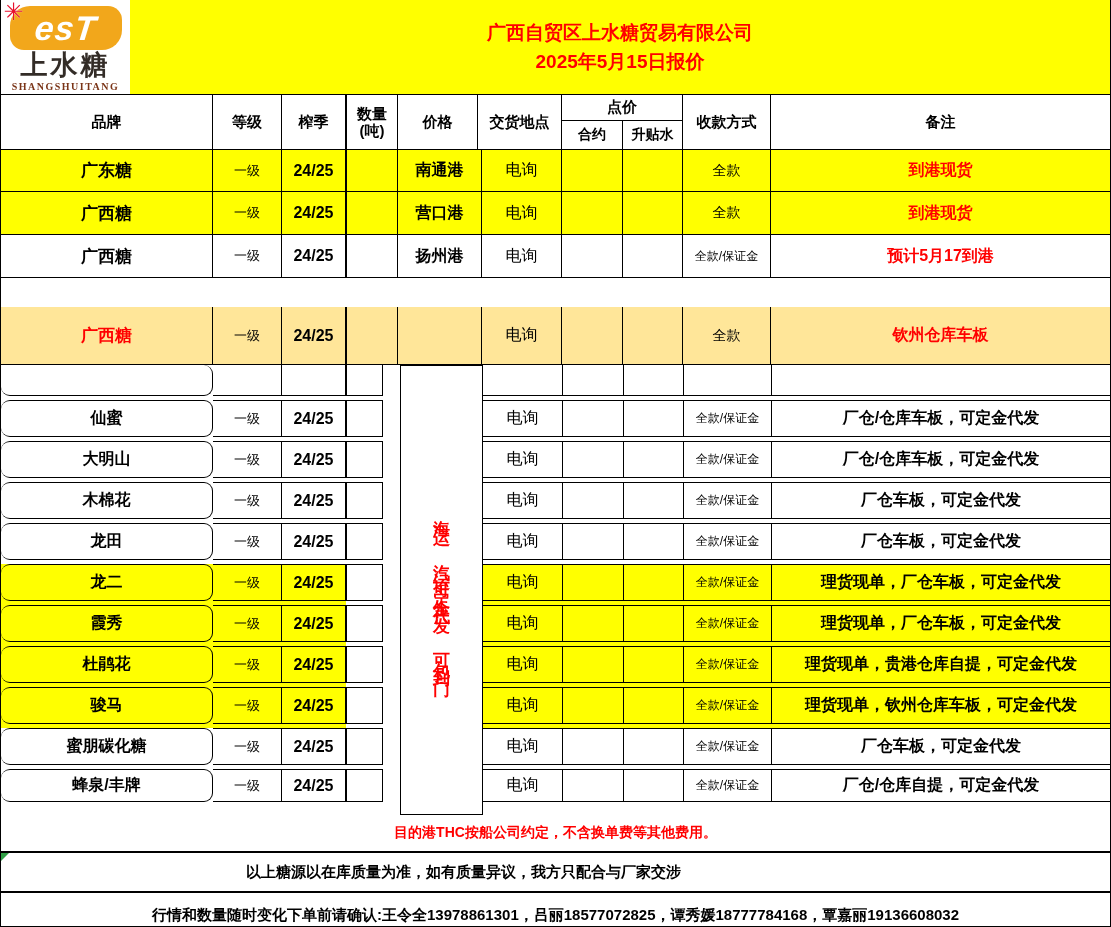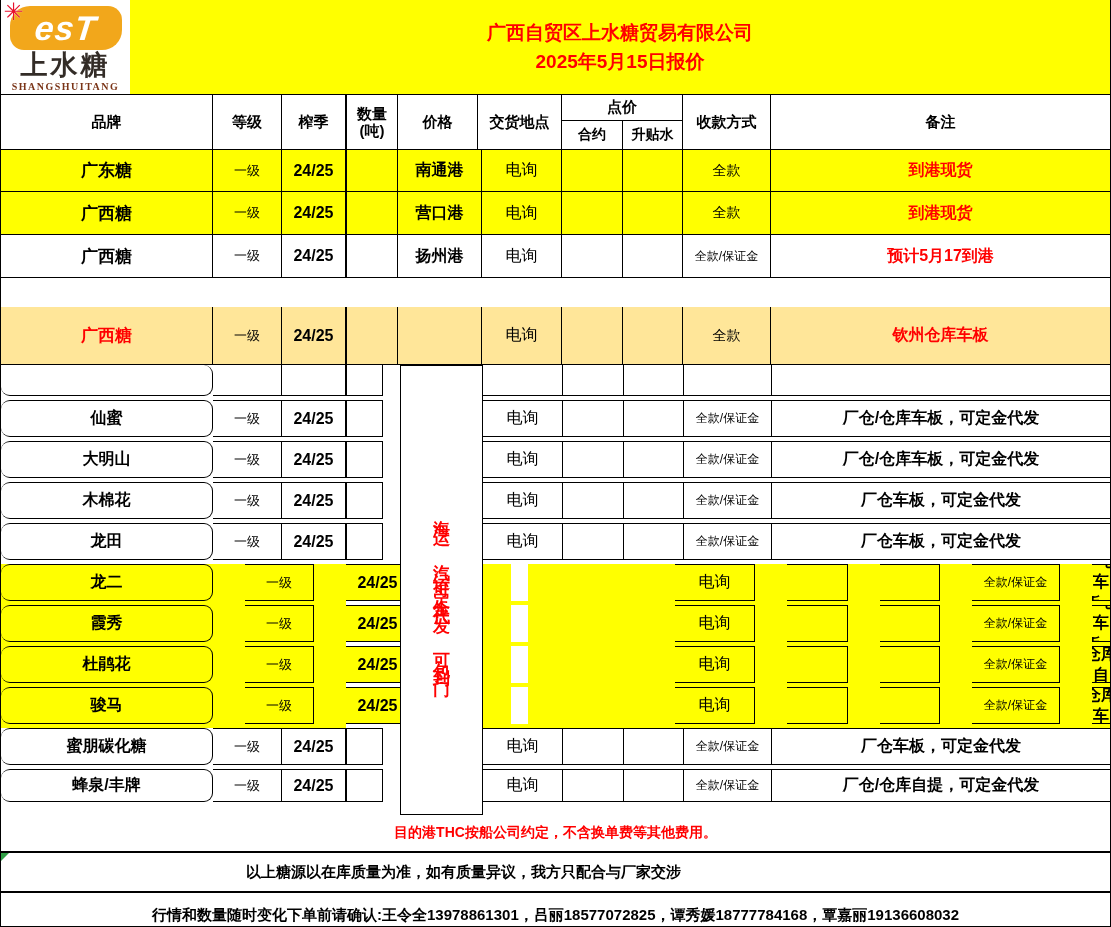--- a/index.html
+++ b/index.html
@@ -58,21 +58,21 @@
   .t-remark { font-weight:bold; font-size:16px; color:#FF0000; }
 
   .spacer-row { height:29px; background:#fff; }
 
   .frow { display:flex; height:58px; background:#FFE699; border-bottom:1px solid #000; }
   .f-brand { font-weight:bold; font-size:17px; color:#FF0000; }
 
   
   .pblock { position:relative; height:450px; background:#fff; }
   .prow { display:flex; height:41px; padding-bottom:4px; position:relative; background:#fff; }
-  .prow.yrow { background:#FFFF00;gap:32px; }
+  .prow.yrow { background:#FFFF00; }
   .prow.yrow::after { content:""; position:absolute; left:345px; width:55px; height:4px; bottom:0; background:#fff; }
   .prow-empty { height:35px; }
   .prow-last { height:46px; padding-bottom:13px; }
   .pbox { display:flex; align-items:center; justify-content:center; text-align:center; height:100%;
           border-top:1px solid #000; border-bottom:1px solid #000; border-right:1px solid #000;
           background:#fff; position:relative; z-index:1; overflow:hidden; }
   .yrow .pbox { background:#FFFF00; }
   .p-brand{width:212px} .p-grade{width:69px} .p-season{width:63px; border-right:none;}
   .p-qty{width:38px; border-left:2px solid #000;} .yrow .p-qty{ background:#fff; }
   .p-strip{width:17px; border:none; background:#fff;} .yrow .p-strip{ background:#fff; }

